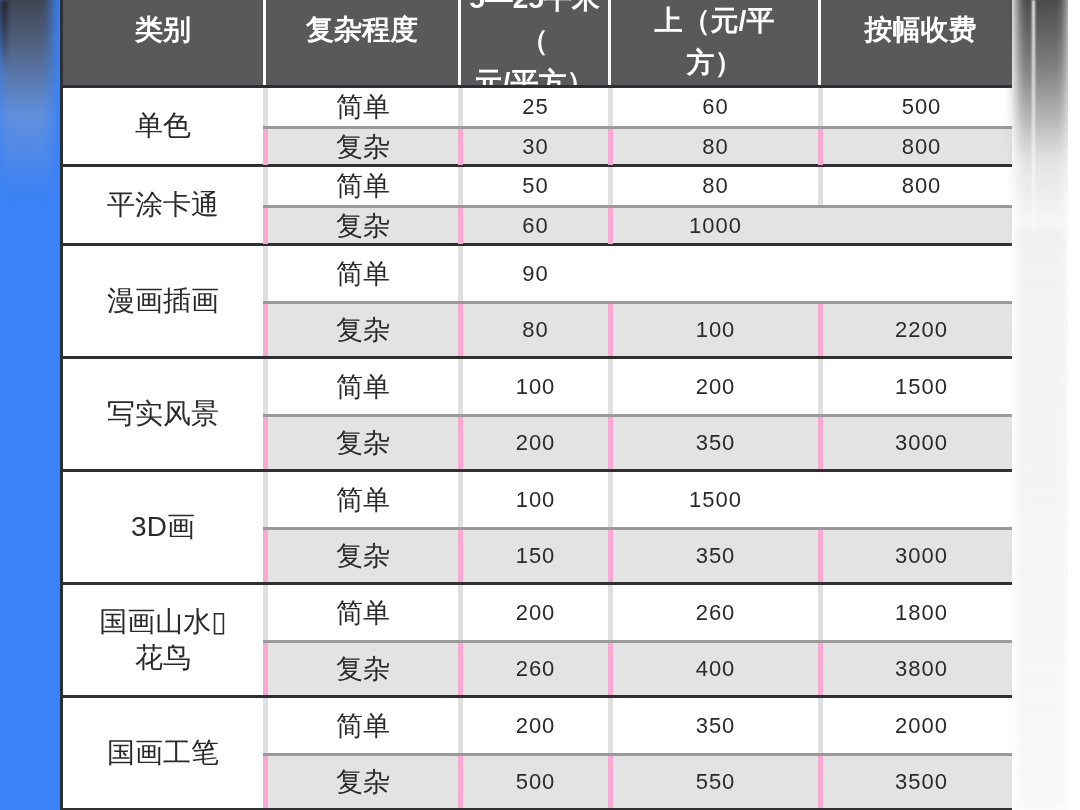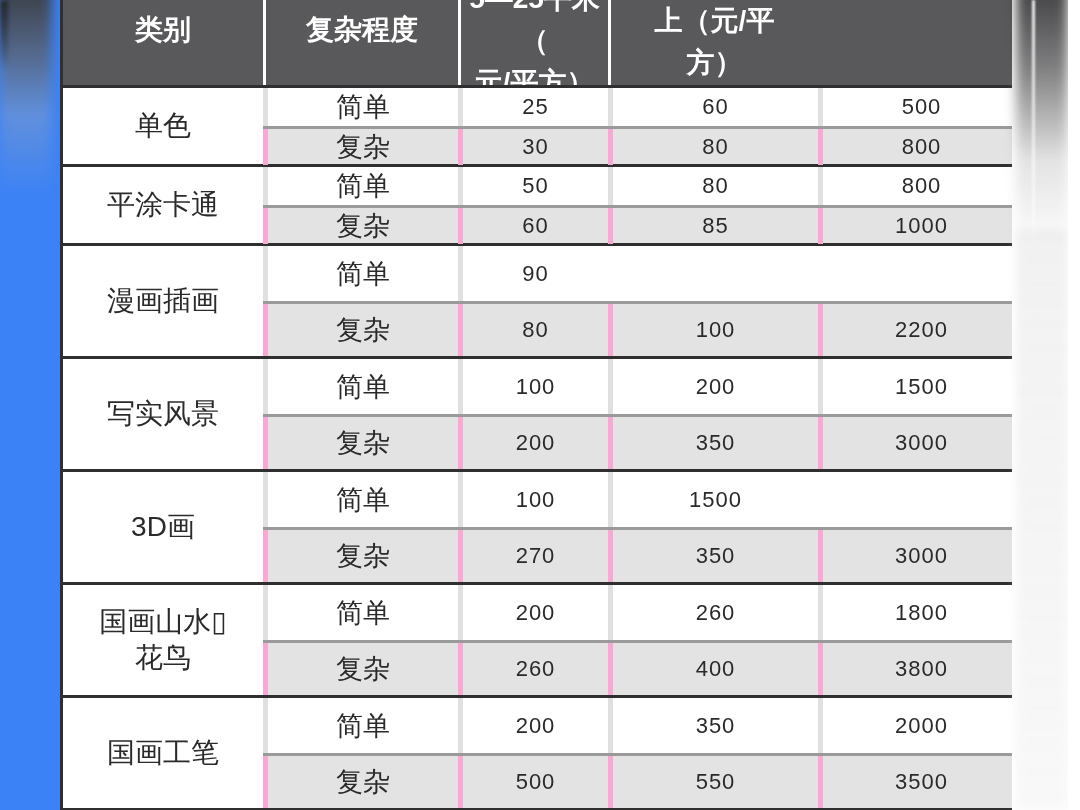--- a/index.html
+++ b/index.html
@@ -77,20 +77,23 @@
         <div class="t">复杂程度</div>
       </div>
       <div class="th two-line">
         <div class="t">5—25平米（
 元/平方）</div>
       </div>
       <div class="th three-line">
         <div class="t">上（元/平
 方）</div>
       </div>
+      <div class="th single">
+        <div class="t">按幅收费</div>
+      </div>
     </div>
 
     <div class="group short">
       <div class="cat-cell">单色</div>
       <div class="rows">
         <div class="row simple">
           <div class="cell level">简单</div>
           <div class="cell num">25</div>
           <div class="cell num">60</div>
           <div class="cell num">500</div>
@@ -109,21 +112,20 @@
       <div class="rows">
         <div class="row simple">
           <div class="cell level">简单</div>
           <div class="cell num">50</div>
           <div class="cell num">80</div>
           <div class="cell num">800</div>
         </div>
         <div class="row complex">
           <div class="cell level">复杂</div>
           <div class="cell num">60</div>
-          <div class="cell num">85</div>
           <div class="cell num">1000</div>
         </div>
       </div>
     </div>
 
     <div class="group tall">
       <div class="cat-cell">漫画插画</div>
       <div class="rows">
         <div class="row simple">
           <div class="cell level">简单</div>
@@ -159,21 +161,21 @@
     <div class="group tall">
       <div class="cat-cell">3D画</div>
       <div class="rows">
         <div class="row simple">
           <div class="cell level">简单</div>
           <div class="cell num">100</div>
           <div class="cell num">1500</div>
         </div>
         <div class="row complex">
           <div class="cell level">复杂</div>
-          <div class="cell num">270</div>
+          <div class="cell num">150</div>
           <div class="cell num">350</div>
           <div class="cell num">3000</div>
         </div>
       </div>
     </div>
 
     <div class="group tall">
       <div class="cat-cell">国画山水▯
 花鸟</div>
       <div class="rows">

